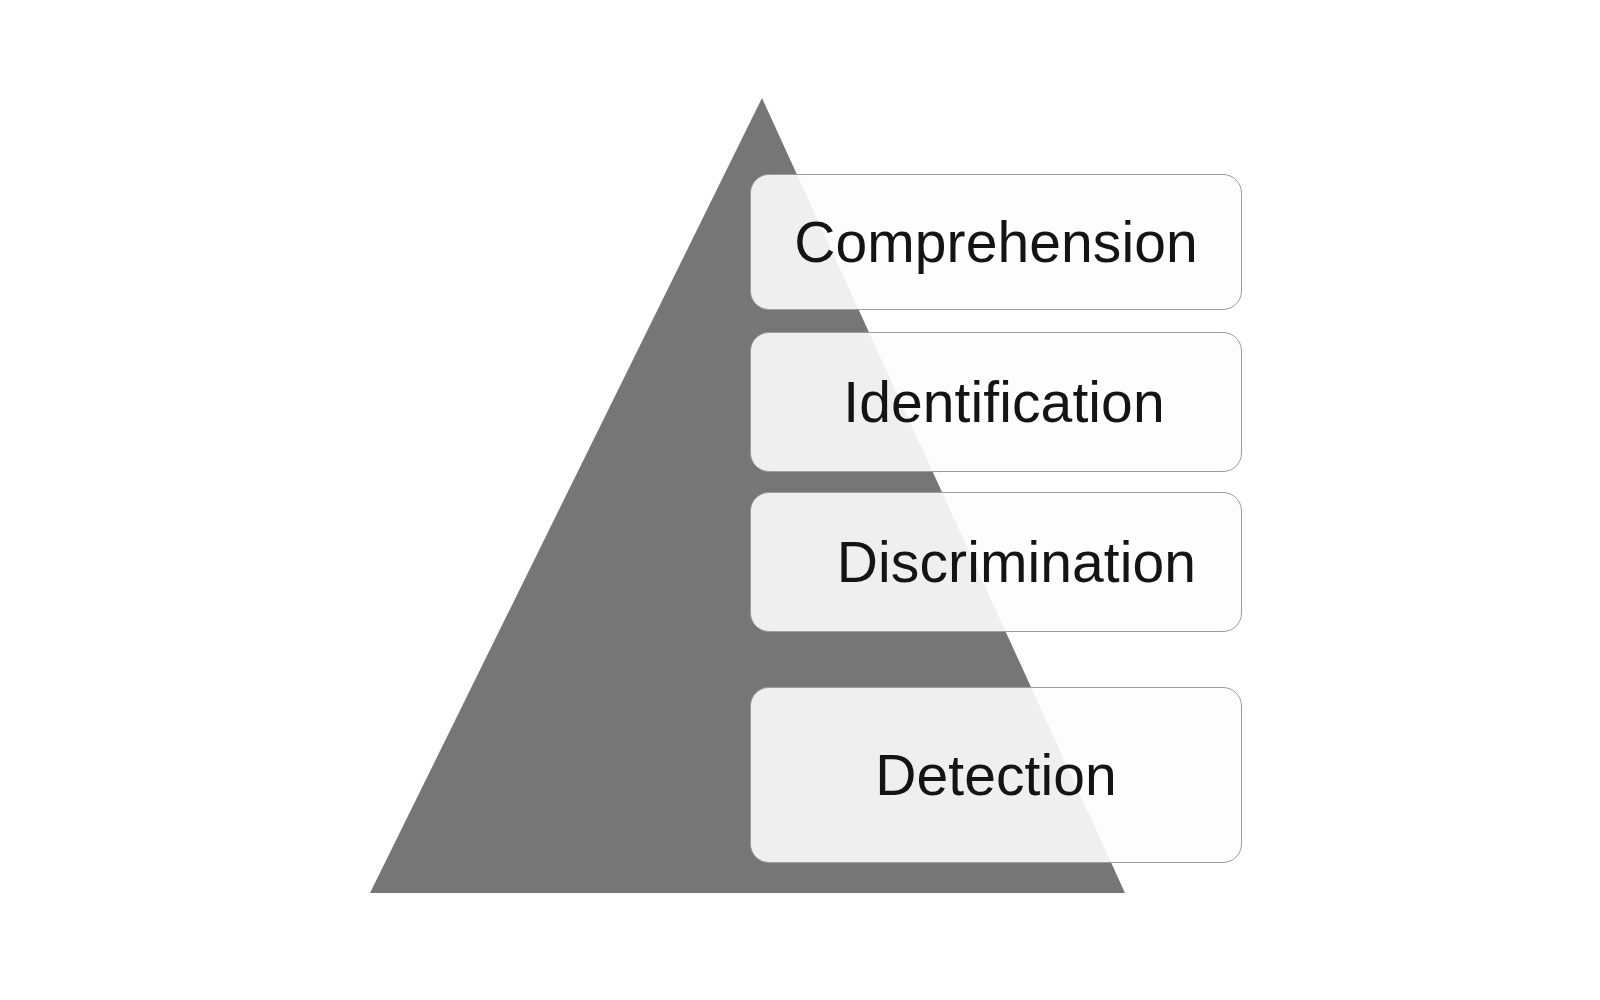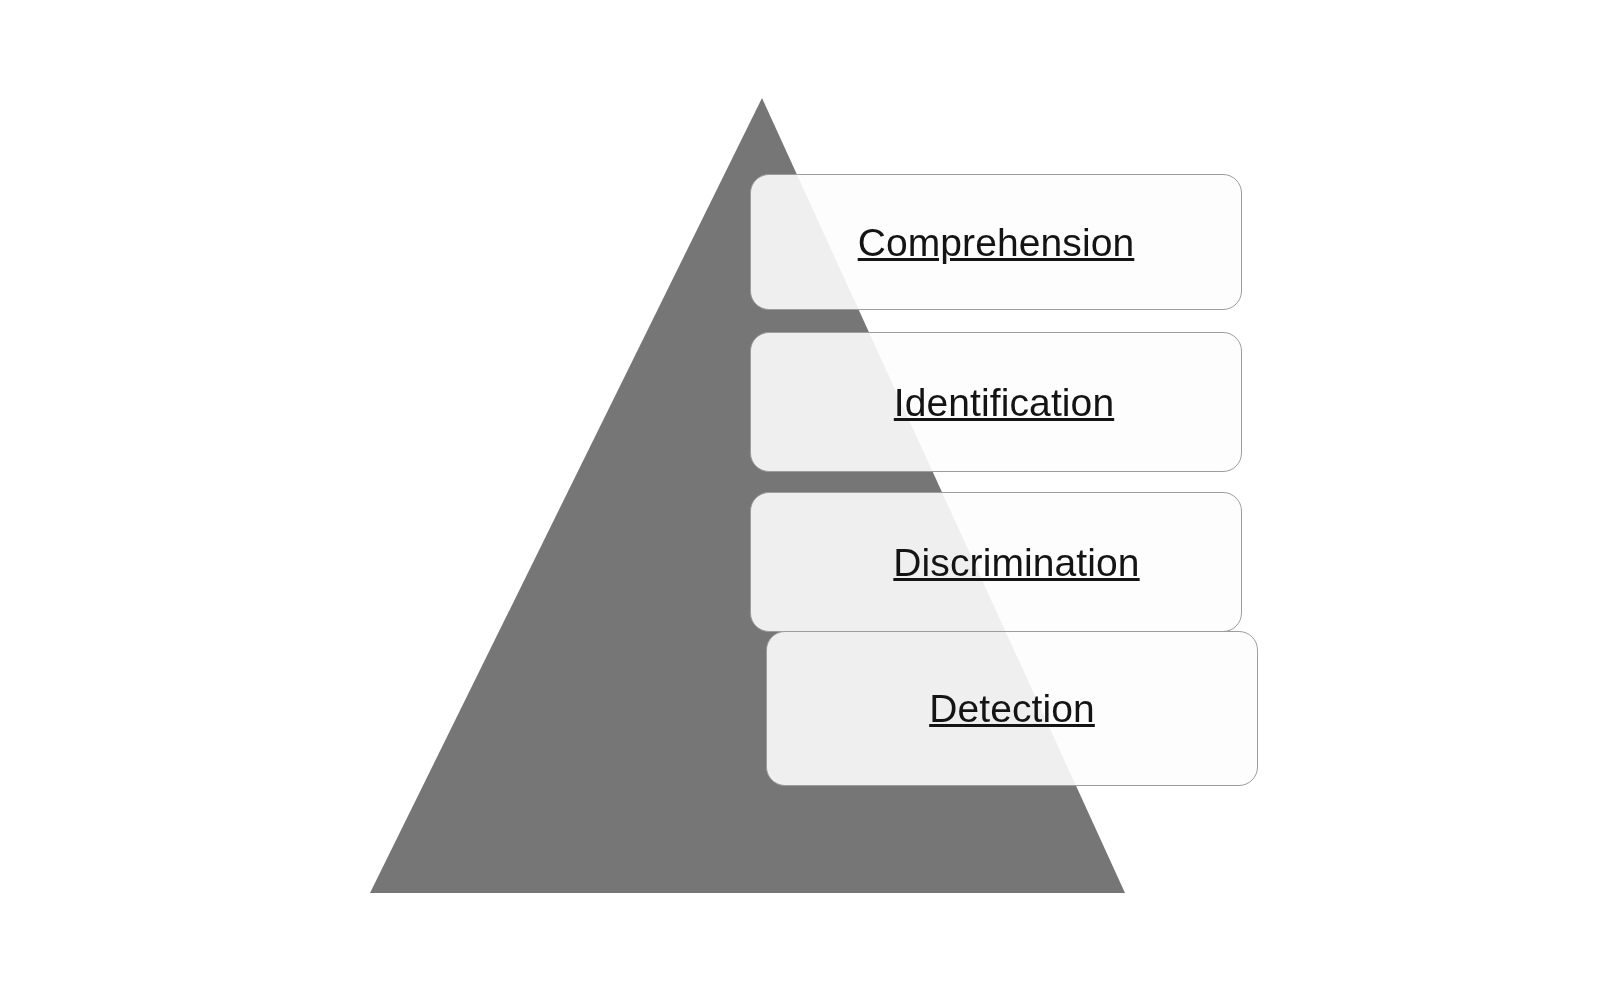--- a/index.html
+++ b/index.html
@@ -41,33 +41,32 @@
     border: 1.6px solid #9d9d9d;
     border-radius: 19px;
     display: flex;
     align-items: center;
     justify-content: center;
     
     background: rgba(253, 253, 253, 0.90);
     backdrop-filter: none;
   }
   .level-label {
-    font-size: 39px;
+    font-size: 57px;
     line-height: 1;
     color: #141414;
     letter-spacing: 0.1px;
     white-space: nowrap;
     font-weight: 400;
-    text-decoration: underline;
   }
   
   .level-box.lvl-0 { top: 174px;  height: 136px; }
   .level-box.lvl-1 { top: 332px;  height: 140px; padding-left: 16px; }
   .level-box.lvl-2 { top: 492px;  height: 140px; }
-  .level-box.lvl-3 { top: 631px;  height: 155px; margin-left: 16px; }
+  .level-box.lvl-3 { top: 687px;  height: 176px; }
 </style>
 </head>
 <body>
 
 <div id="stage" style="background: rgb(255, 255, 255);">
 
   <svg class="pyramid-layer" viewBox="0 0 1600 1000" xmlns="http://www.w3.org/2000/svg" aria-hidden="true">
     <polygon id="pyramid-polygon" points="762,98 1125,893 370,893" fill="#767676"></polygon>
   </svg>
 

